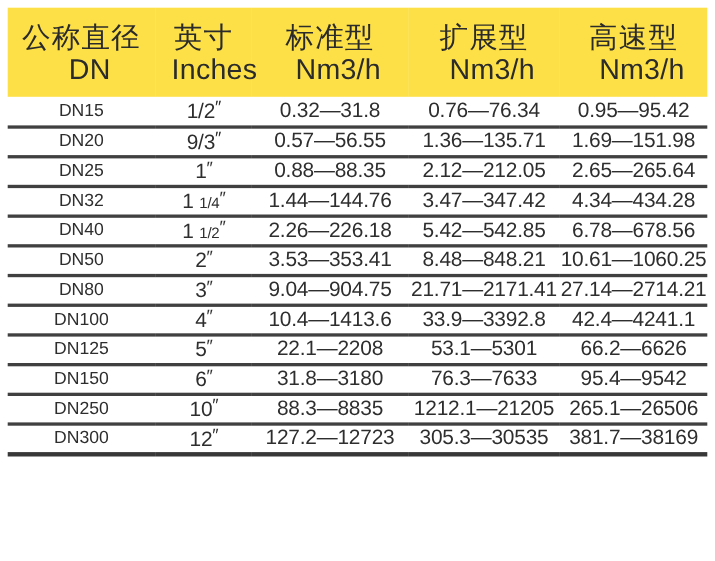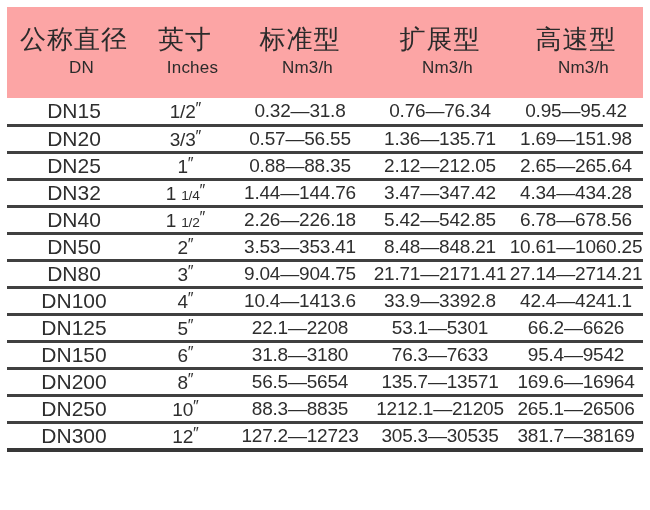--- a/index.html
+++ b/index.html
@@ -25,35 +25,35 @@
     table-layout: fixed;
     color: #2d2d2d;
   }
   col.c1 { width: 134px; }
   col.c2 { width: 88px;  }
   col.c3 { width: 142px; }
   col.c4 { width: 138px; }
   col.c5 { width: 134px; }
 
   thead th {
-    background: #fca5a5;
-    height: 91px;
+    background: #fde047;
+    height: 81px;
     padding: 0;
     font-weight: 500;
     text-align: center;
     vertical-align: middle;
   }
   .h-cn {
     font-size: 26px;
     line-height: 31px;
     letter-spacing: 1px;
     color: #2b2b2b;
   }
   .h-en {
-    font-size: 17px;
+    font-size: 26px;
     line-height: 26px;
     letter-spacing: 0.2px;
     font-weight: 400;
     color: #2b2b2b;
     margin-left: 15px;
   }
 
   tbody td {
     height: 27px;
     padding: 0;
@@ -63,21 +63,21 @@
     font-size: 19px;
     letter-spacing: -0.2px;
     color: #2e2e2e;
     white-space: nowrap;
   }
   tbody tr:last-child td {
     border-bottom-width: 4px;
     border-bottom-color: #383838;
     text-align: center;
   }
-  td.c-dn { font-size: 21px; letter-spacing: 0; }
+  td.c-dn { font-size: 16px; letter-spacing: 0; }
 
   .frac:not(:empty) {
     font-size: 0.72em;
     margin-left: 5px;
   }
   .inmark {
     font-size: 0.85em;
     vertical-align: 4px;
     letter-spacing: -1px;
   }
@@ -122,21 +122,21 @@
   <tr class="data-row">
     <td class="c-dn">DN15</td>
     <td class="c-in"><span>1/2</span><span class="frac"></span><span class="inmark">″</span></td>
     <td>0.32—31.8</td>
     <td>0.76—76.34</td>
     <td>0.95—95.42</td>
   </tr>
 
   <tr class="data-row">
     <td class="c-dn">DN20</td>
-    <td class="c-in"><span>3/3</span><span class="frac"></span><span class="inmark">″</span></td>
+    <td class="c-in"><span>9/3</span><span class="frac"></span><span class="inmark">″</span></td>
     <td>0.57—56.55</td>
     <td>1.36—135.71</td>
     <td>1.69—151.98</td>
   </tr>
 
   <tr class="data-row">
     <td class="c-dn">DN25</td>
     <td class="c-in"><span>1</span><span class="frac"></span><span class="inmark">″</span></td>
     <td>0.88—88.35</td>
     <td>2.12—212.05</td>
@@ -193,27 +193,20 @@
   </tr>
 
   <tr class="data-row">
     <td class="c-dn">DN150</td>
     <td class="c-in"><span>6</span><span class="frac"></span><span class="inmark">″</span></td>
     <td>31.8—3180</td>
     <td>76.3—7633</td>
     <td>95.4—9542</td>
   </tr>
 
-  <tr class="data-row">
-    <td class="c-dn">DN200</td>
-    <td class="c-in"><span>8</span><span class="frac"></span><span class="inmark">″</span></td>
-    <td>56.5—5654</td>
-    <td>135.7—13571</td>
-    <td>169.6—16964</td>
-  </tr>
 
   <tr class="data-row">
     <td class="c-dn">DN250</td>
     <td class="c-in"><span>10</span><span class="frac"></span><span class="inmark">″</span></td>
     <td>88.3—8835</td>
     <td>1212.1—21205</td>
     <td>265.1—26506</td>
   </tr>
 
   <tr class="data-row">

